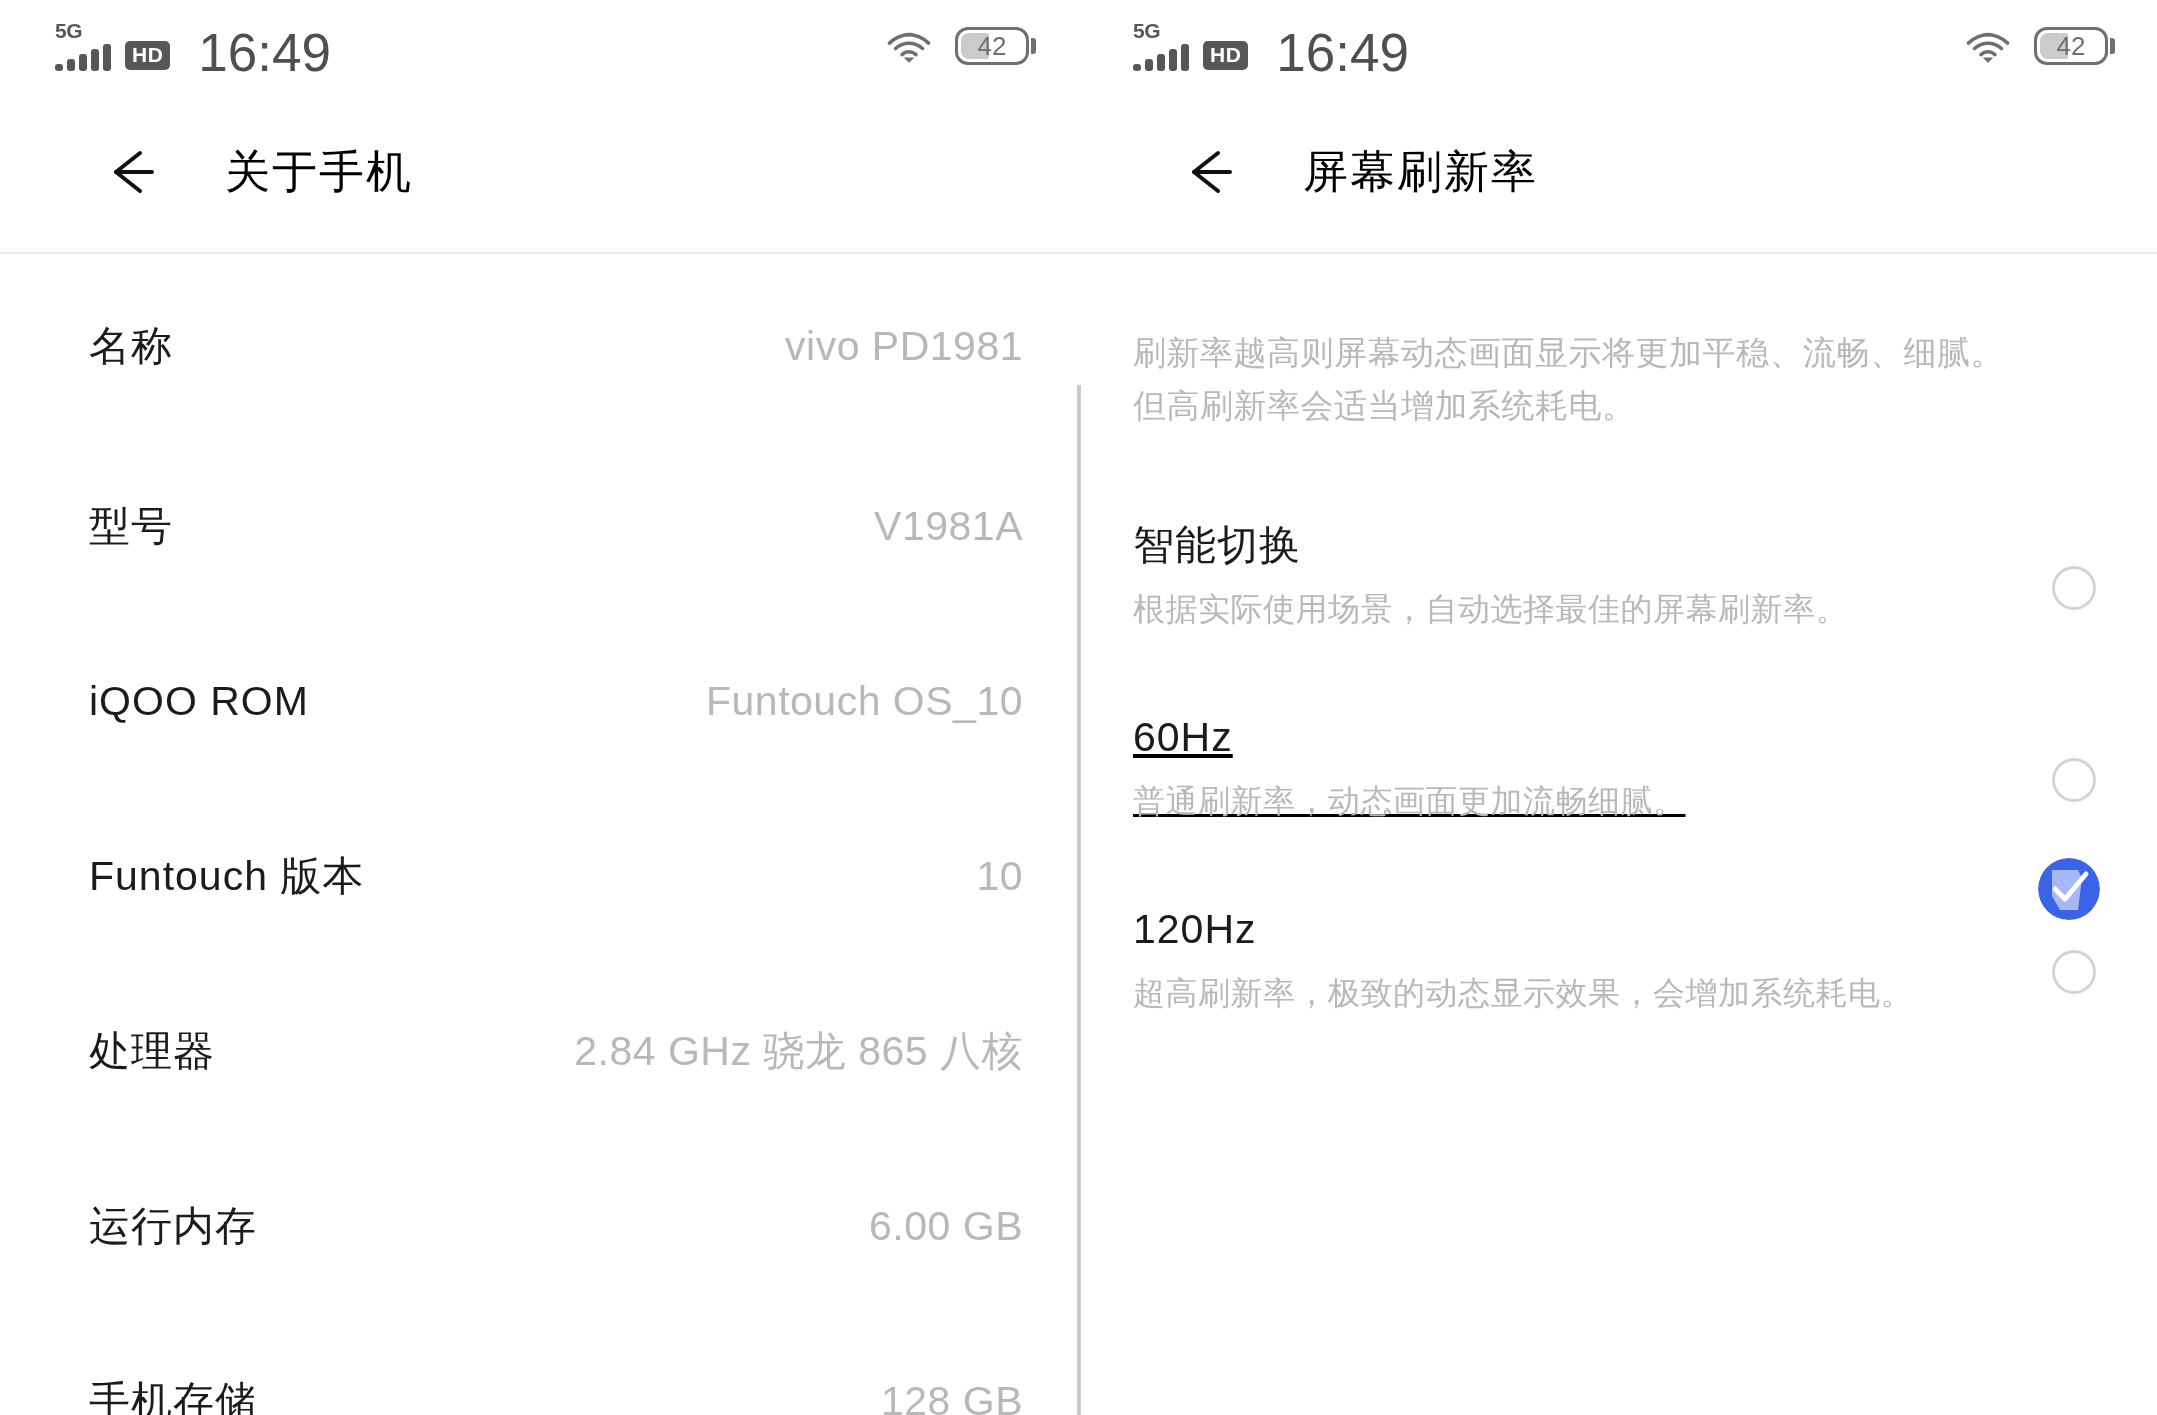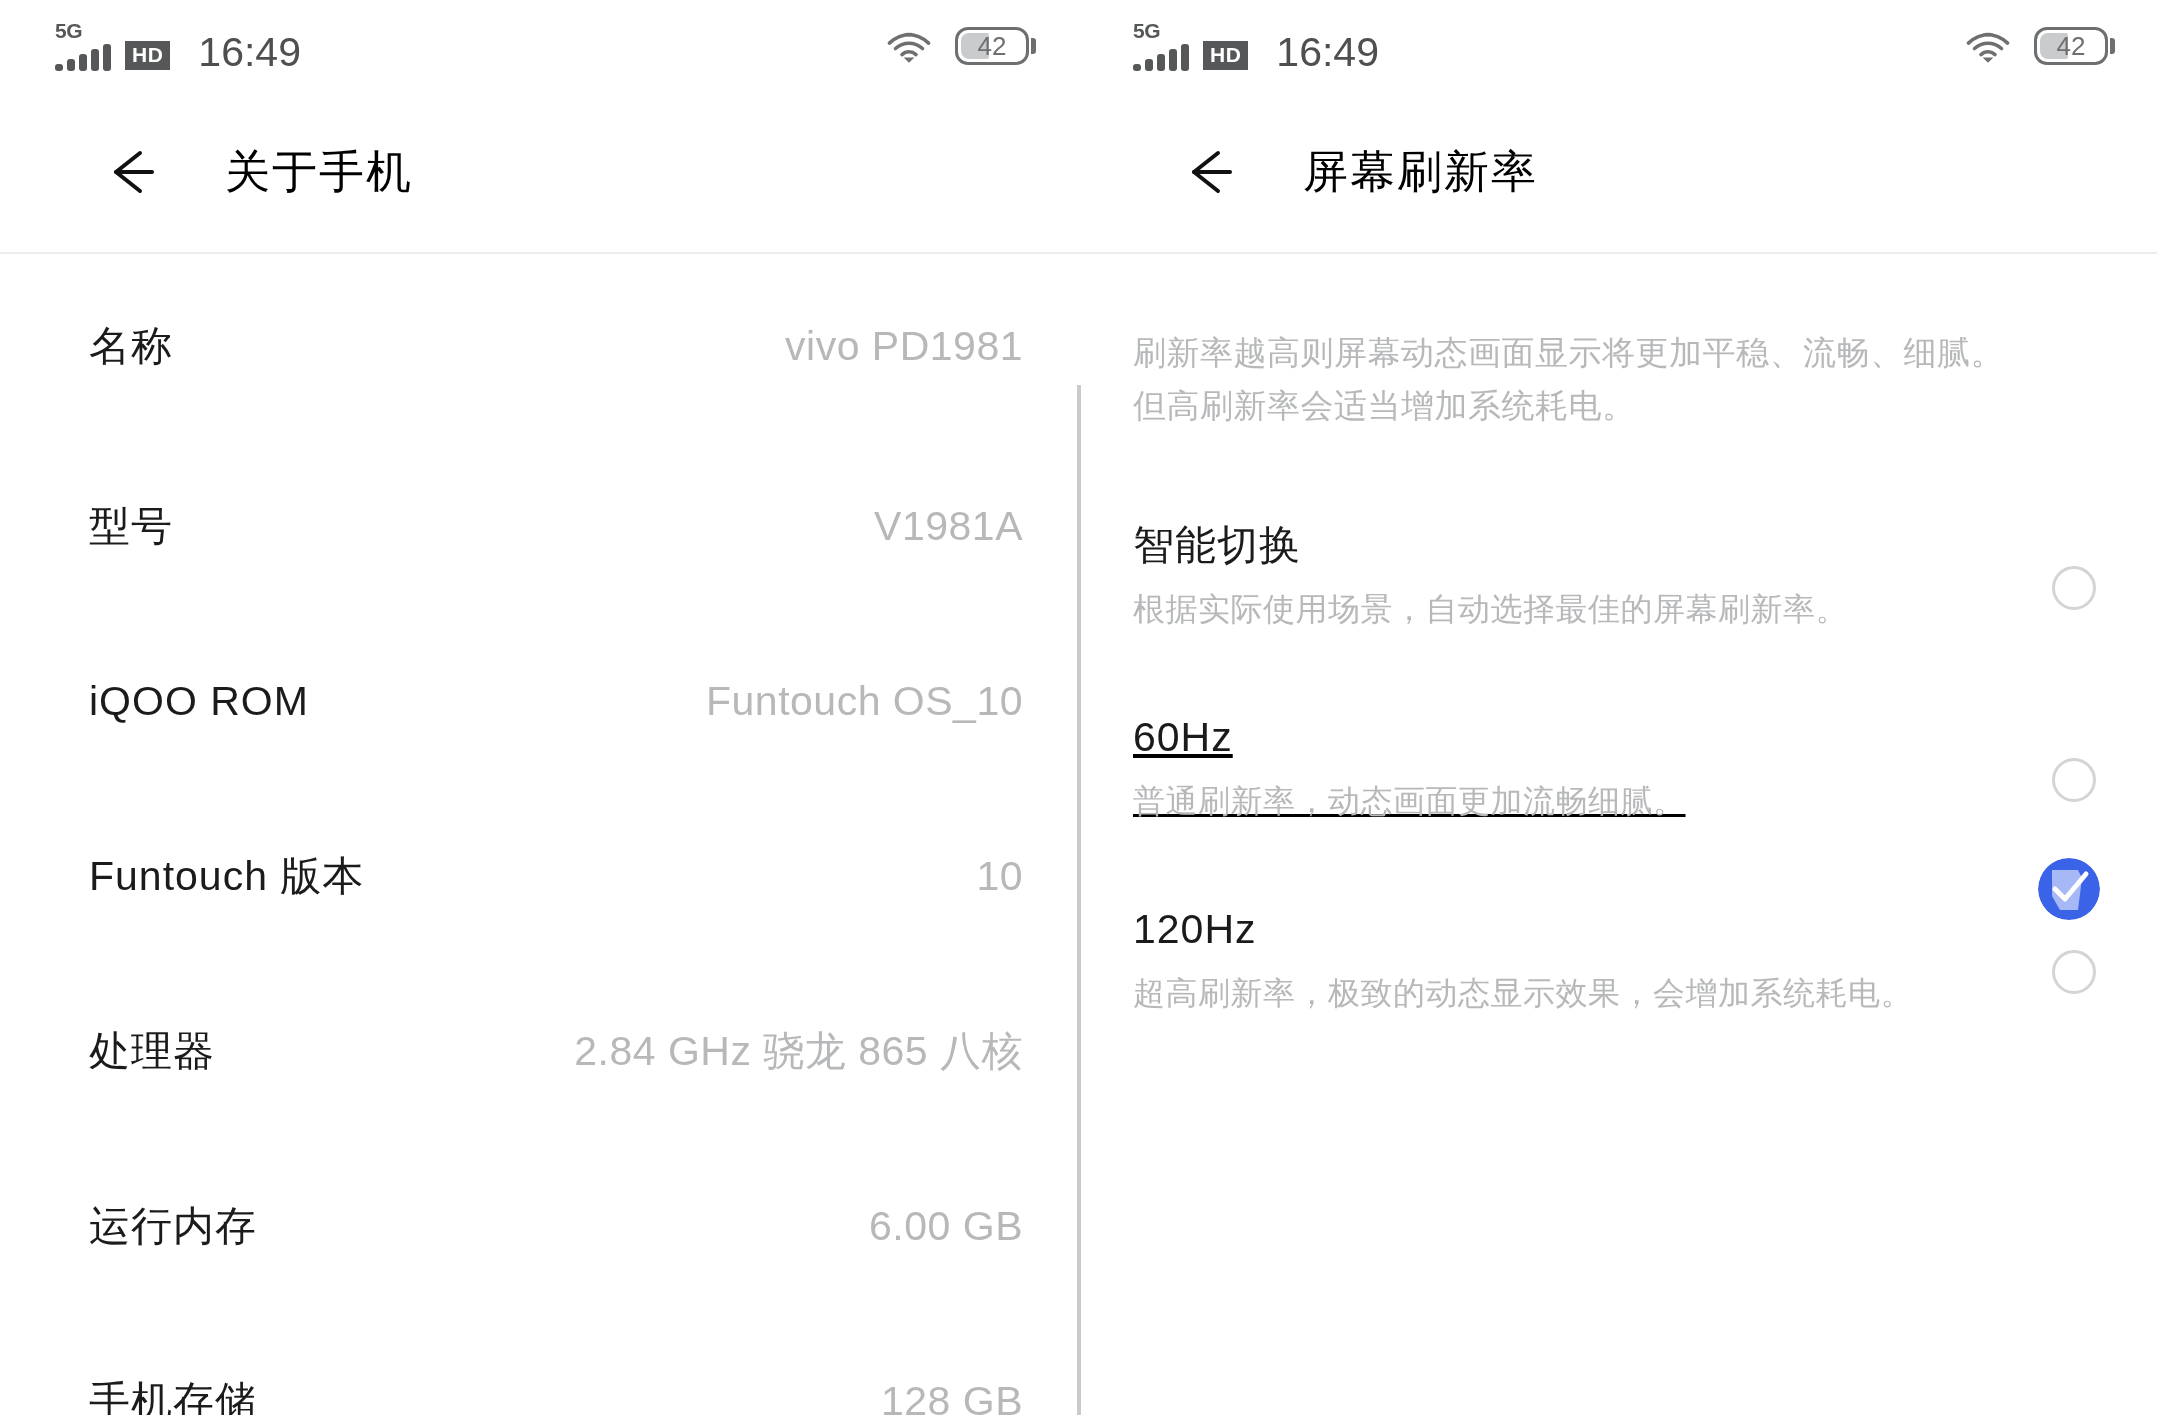--- a/index.html
+++ b/index.html
@@ -76,28 +76,28 @@
   .bars i:nth-child(2) { height: 12px; }
   .bars i:nth-child(3) { height: 17px; }
   .bars i:nth-child(4) { height: 22px; }
   .bars i:nth-child(5) { height: 27px; }
 
   .hd-badge {
     background: #555759;
     color: #ffffff;
     font-size: 21px;
     font-weight: bold;
-    border-radius: 0;
+    border-radius: 5px;
     padding: 2px 7px 3px 7px;
     line-height: 24px;
     letter-spacing: 0.5px;
     margin-bottom: 1px;
   }
   .sb-time {
-    font-size: 41px;
+    font-size: 53px;
     color: #4d4f51;
     line-height: 41px;
     margin-left: 14px;
     margin-bottom: -2px;
     letter-spacing: 0px;
   }
   .sb-spacer { flex: 1; }
   .sb-right {
     display: flex;
     align-items: center;

